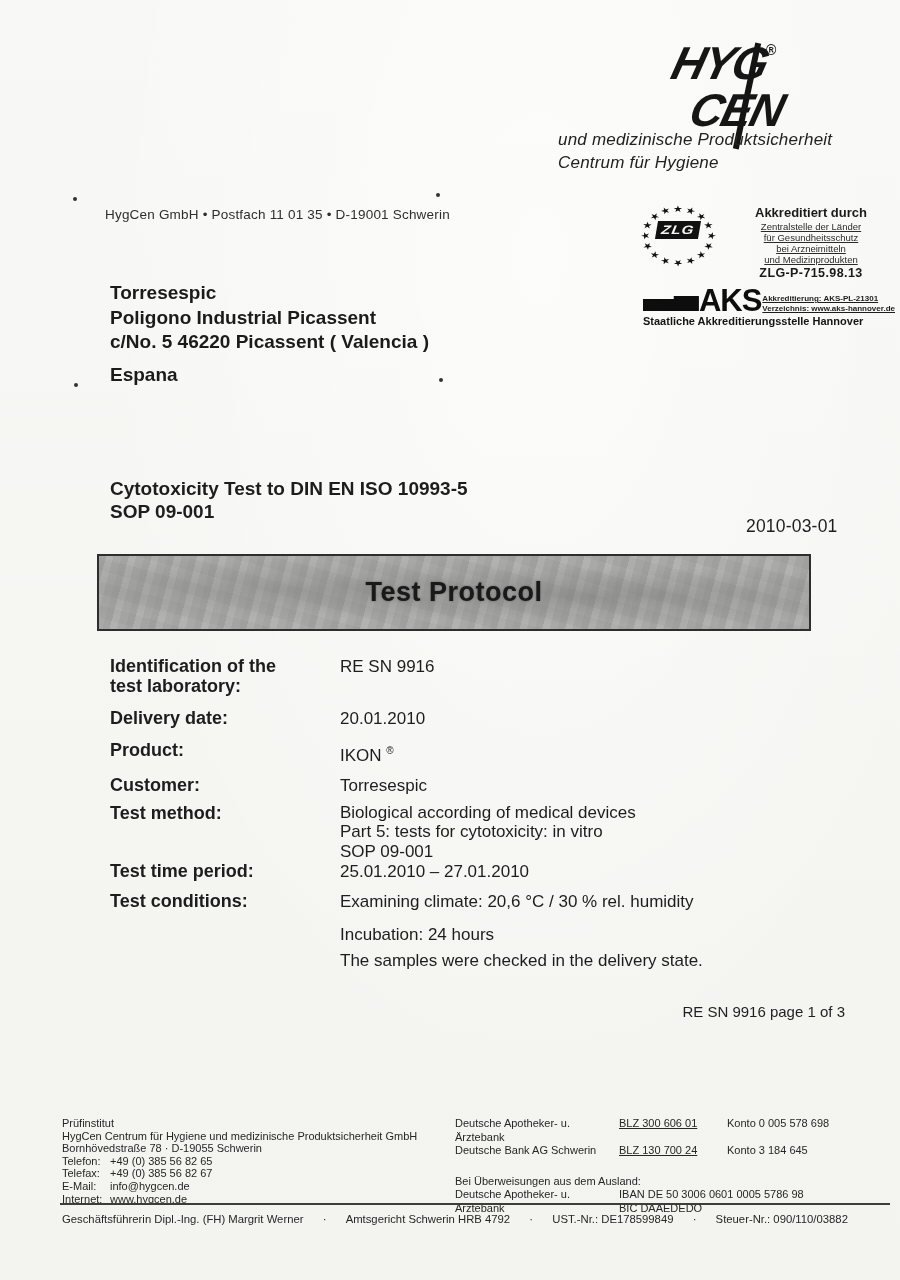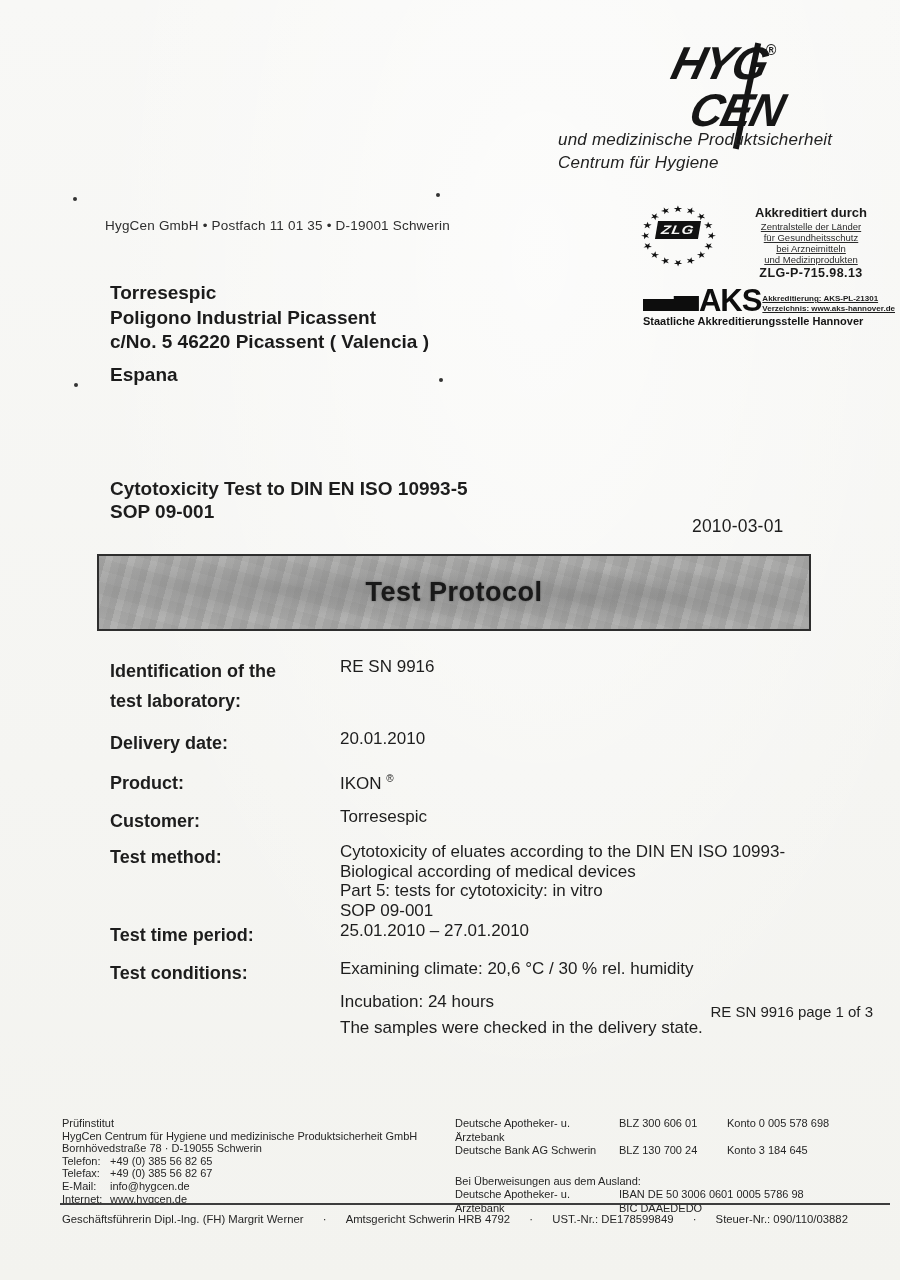--- a/index.html
+++ b/index.html
@@ -24,21 +24,21 @@
   }
   .logo-line1 { left:13px; top:0px; }
   .logo-line2 { left:31px; top:47px; }
   .logo-slash { position:absolute; left:84px; top:2px; width:6px; height:108px;
     background:#141414; transform:rotate(12deg); }
   .logo-reg { position:absolute; left:106px; top:2px; font-size:14px; font-weight:bold; }
   .tagline { left:558px; top:129px; width:340px; font-style:italic;
     font-size:17px; line-height:22.5px; color:#222; letter-spacing:.2px; }
 
   
-  .sender { left:105px; top:218px; font-size:13.5px; color:#2e2e2e; letter-spacing:.2px; }
+  .sender { left:105px; top:207px; font-size:13.5px; color:#2e2e2e; letter-spacing:.2px; }
   .dot { position:absolute; width:4px; height:4px; border-radius:50%; background:#333; }
 
   
   .zlg-stars { left:638px; top:203px; width:80px; height:68px; }
   .zlg-ring { position:absolute; left:0; top:0; width:80px; height:80px;
     transform:scaleY(0.82); transform-origin:0 0; }
   .zlg-star { position:absolute; left:50%; top:50%; font-size:11px; color:#111;
     transform:translate(-50%,-50%) rotate(var(--a)) translateY(-33px); }
   .zlg-mark { position:absolute; left:50%; top:41%; transform:translate(-50%,-50%) skewX(-8deg);
     background:#111; color:#f6f6f4; font-weight:bold; font-style:italic;
@@ -58,57 +58,57 @@
   .aks-details { margin-top:7px; margin-left:1px;text-decoration:underline; }
   .aks-detail { font-size:8px; line-height:9.5px; font-weight:bold; color:#1c1c1c; white-space:nowrap; }
   .aks-sub { font-size:11px; font-weight:bold; margin-top:0px; color:#141414; }
 
   
   .recipient { left:110px; top:281px; font-size:19px; font-weight:bold; line-height:24.5px; color:#1b1b1b; }
   .recipient-country { left:110px; top:364px; font-size:19px; font-weight:bold; color:#1b1b1b; }
 
   
   .subject { left:110px; top:478px; font-size:19px; font-weight:bold; line-height:22.5px; }
-  .doc-date { left:692px; top:516px; font-size:17.5px; letter-spacing:.2px; }
+  .doc-date { left:746px; top:516px; font-size:17.5px; letter-spacing:.2px; }
 
   
   .banner { left:97px; top:554px; width:714px; height:77px;
     border:2px solid #2e2e2e;
     background:
       radial-gradient(ellipse at 28% 45%, rgba(125,125,125,.38), transparent 55%),
       radial-gradient(ellipse at 72% 55%, rgba(100,100,100,.30), transparent 50%),
       repeating-linear-gradient(105deg, rgba(140,140,140,.35) 0 7px, rgba(185,185,185,.25) 7px 14px, rgba(155,155,155,.35) 14px 22px),
       repeating-linear-gradient(15deg, rgba(170,170,170,.3) 0 11px, rgba(140,140,140,.25) 11px 23px),
       #b3b3b1;
     display:flex; align-items:center; justify-content:center;
   }
   .banner-title { font-size:27px; font-weight:bold; color:#191919;
     letter-spacing:.5px; text-shadow:0 0 2px rgba(45,45,45,.55); }
 
   
   .details { left:110px; top:656px; width:740px; }
   .row { display:flex; }
   .row-label { width:230px; min-width:230px; padding-right:40px;
-    font-weight:bold; font-size:18px; line-height:30px; }
+    font-weight:bold; font-size:18px; line-height:20px; }
   .row-value { font-size:17px; line-height:22px; }
   .value-line { line-height:19.6px; white-space:nowrap; }
   .mb12 { margin-bottom:12px; } .mb10 { margin-bottom:10px; }
   .mb8 { margin-bottom:8px; } .mb6 { margin-bottom:6px; } .mb0 { margin-bottom:0; }
   .cond-p1 { margin-bottom:11px; } .cond-p2 { margin-bottom:4px; }
   sup.reg { font-size:10px; vertical-align:super; }
-  .page-ref { left:588px; top:1003px; width:285px; text-align:right; font-size:15px; color:#1f1f1f; }
+  .page-ref { left:560px; top:1003px; width:285px; text-align:right; font-size:15px; color:#1f1f1f; }
 
   
   .footer-left { left:62px; top:1117px; font-size:11px; line-height:12.6px; color:#262626; }
   .contact-row { display:flex; }
   .contact-label { width:48px; }
   .footer-bank { left:455px; top:1117px; font-size:11px; color:#262626; }
   .bank-row { display:flex; line-height:13.5px; }
   .bank-name { width:164px; }
-  .bank-blz { width:108px; }
+  .bank-blz { width:108px;text-decoration:underline; }
   .foreign { margin-top:17px; }
   .foreign-title { line-height:13.5px; }
   .foreign-row { display:flex; line-height:13.5px; }
   .footer-rule { left:60px; top:1203px; width:830px; border-top:2px solid #3d3d3d; }
   .legal { left:62px; top:1213px; width:786px; display:flex;
     justify-content:space-between; font-size:11.3px; color:#262626; }
 </style>
 </head>
 <body>
 
@@ -206,21 +206,20 @@
   </div>
 
   <div class="row mb6">
     <div class="row-label">Customer:</div>
     <div class="row-value">Torresespic</div>
   </div>
 
   <div class="row mb0">
     <div class="row-label">Test method:</div>
     <div class="row-value">
-      <div class="value-line">Cytotoxicity of eluates according to the DIN EN ISO 10993-</div>
       <div class="value-line">Biological according of medical devices</div>
       <div class="value-line">Part 5: tests for cytotoxicity: in vitro</div>
       <div class="value-line">SOP 09-001</div>
     </div>
   </div>
 
   <div class="row mb8">
     <div class="row-label">Test time period:</div>
     <div class="row-value">25.01.2010 – 27.01.2010</div>
   </div>

